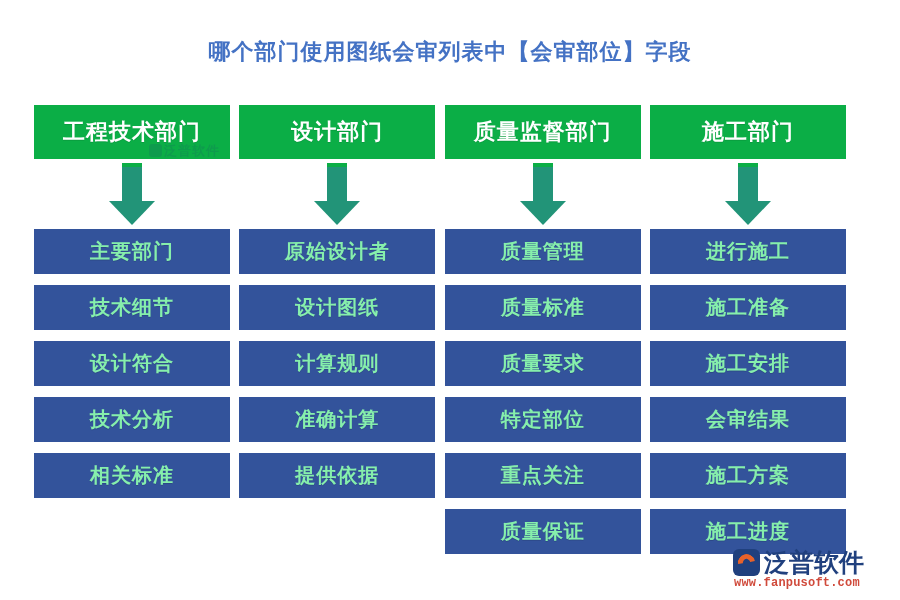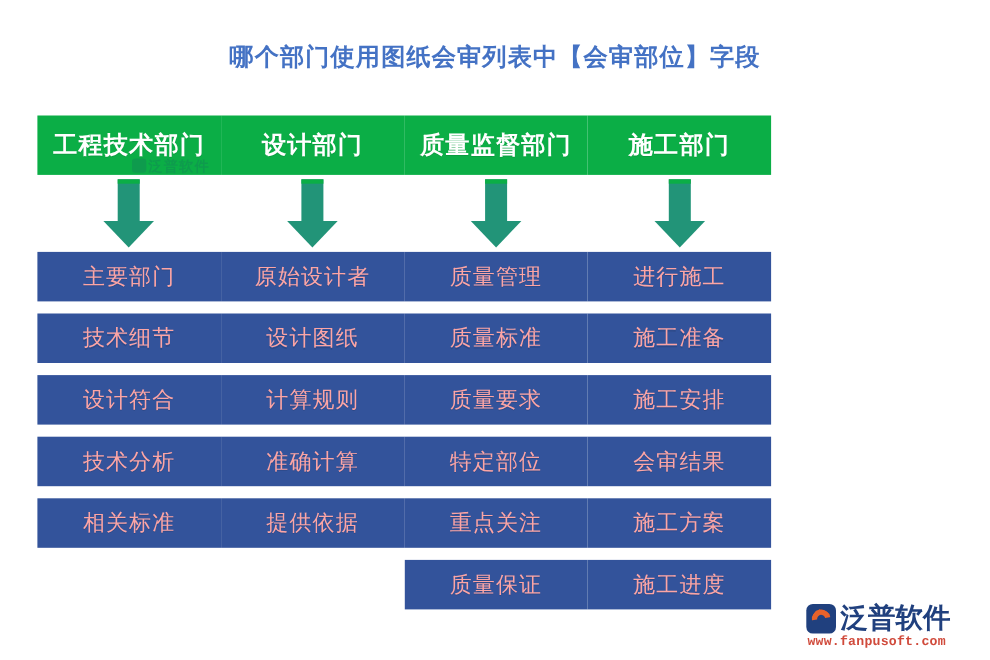--- a/index.html
+++ b/index.html
@@ -36,21 +36,21 @@
     line-height: 40px;
     white-space: nowrap;
     font-family: "Liberation Serif", "DejaVu Serif", serif;
   }
 
   
   #columns {
     position: absolute;
     left: 34px;
     top: 105px;
-    width: 667px;
+    width: 812px;
     display: flex;
     flex-direction: row;
     justify-content: space-between;
   }
 
   .column {
     width: 196px;
     display: flex;
     flex-direction: column;
   }
@@ -141,26 +141,26 @@
 
   
   .cells {
     display: flex;
     flex-direction: column;
   }
   .cell {
     height: 45px;
     margin-bottom: 11px;
     background: #33539B;
-    color: #fca5a5;
+    color: #86efac;
     display: flex;
     align-items: center;
     justify-content: center;
     font-size: 20px;
-    font-weight: normal;
+    font-weight: bold;
     letter-spacing: 1px;
     text-shadow: 0 1px 0 rgba(0,0,0,0.12);
     font-family: "Liberation Serif", "DejaVu Serif", serif;
   }
   .cell:last-child { margin-bottom: 0; }
 
   
   #logo {
     position: absolute;
     right: 36px;

